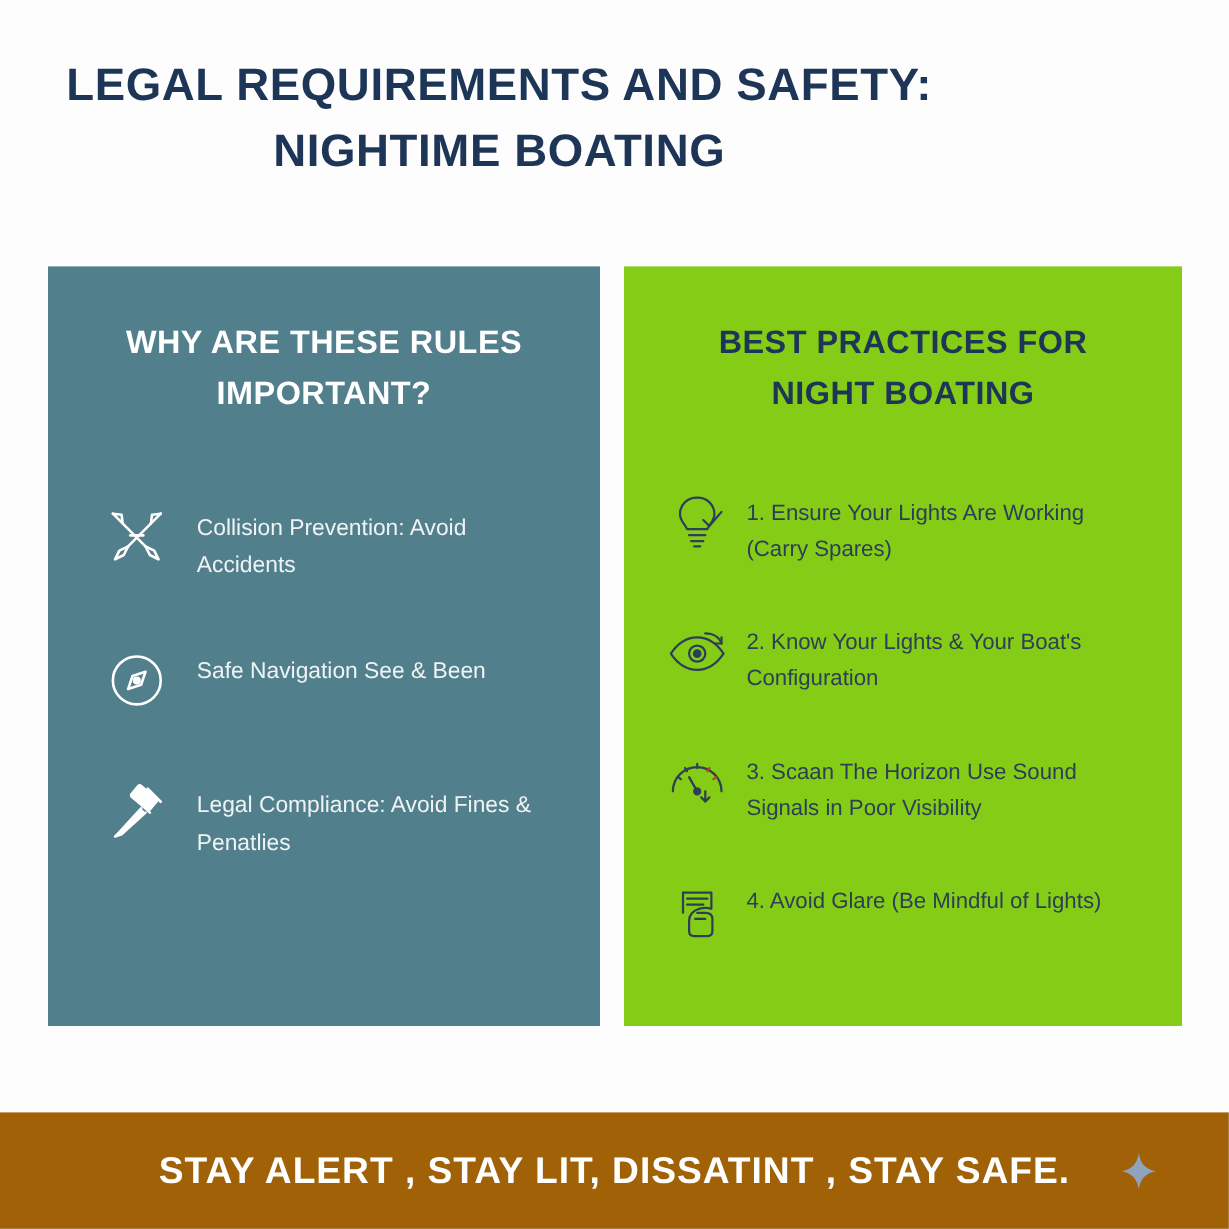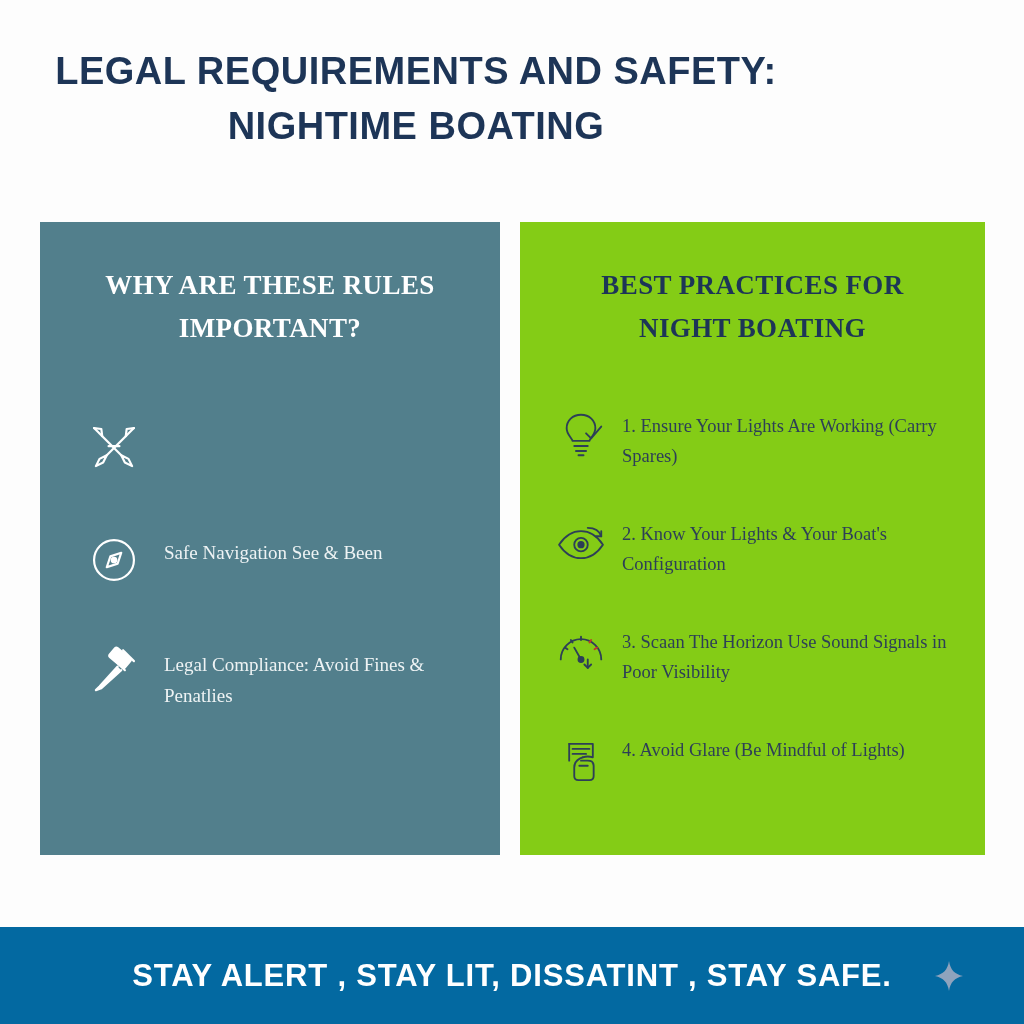--- a/index.html
+++ b/index.html
@@ -37,21 +37,20 @@
     line-height: 1.45;
     text-transform: uppercase;
   }
 
   
   .panel {
     position: absolute;
     top: 222px;
     height: 633px;
     box-sizing: border-box;
-    font-family: Liberation Serif, serif;
   }
   .panel-left {
     left: 40px;
     width: 460px;
     background: #527f8c;
   }
   .panel-right {
     left: 520px;
     width: 465px;
     background: #84cc16;
@@ -122,21 +121,21 @@
     padding-top: 6px;
   }
 
   
   .footer {
     position: absolute;
     left: 0;
     bottom: 0;
     width: 1024px;
     height: 97px;
-    background: #0369a1;
+    background: #a16207;
     display: flex;
     align-items: center;
     justify-content: center;
     margin-top: 32px;
   }
   .footer-text {
     color: #ffffff;
     font-weight: bold;
     font-size: 31px;
     letter-spacing: 0.8px;
@@ -171,20 +170,21 @@
           <svg viewBox="0 0 64 64" width="58" height="58" fill="none" stroke="#ffffff" stroke-width="2.4" stroke-linecap="round" stroke-linejoin="round">
             <path d="M10 10 L40 40"></path>
             <path d="M40 40 L48 44 L52 52 L44 48 Z"></path>
             <path d="M54 10 L24 40"></path>
             <path d="M24 40 L16 44 L12 52 L20 48 Z"></path>
             <path d="M10 10 L18 11 L19 19"></path>
             <path d="M54 10 L46 11 L45 19"></path>
             <path d="M26 30 L38 30"></path>
           </svg>
         </div>
+        <div class="left-text">Collision Prevention: Avoid Accidents</div>
       </div>
 
       <div class="left-item">
         <div class="left-icon">
           <svg viewBox="0 0 64 64" width="58" height="58" fill="none" stroke="#ffffff" stroke-width="2.4" stroke-linecap="round" stroke-linejoin="round">
             <circle cx="32" cy="32" r="22"></circle>
             <path d="M40 24 L28 28 L24 40 L36 36 Z"></path>
             <circle cx="32" cy="32" r="2.5" fill="#ffffff"></circle>
           </svg>
         </div>

